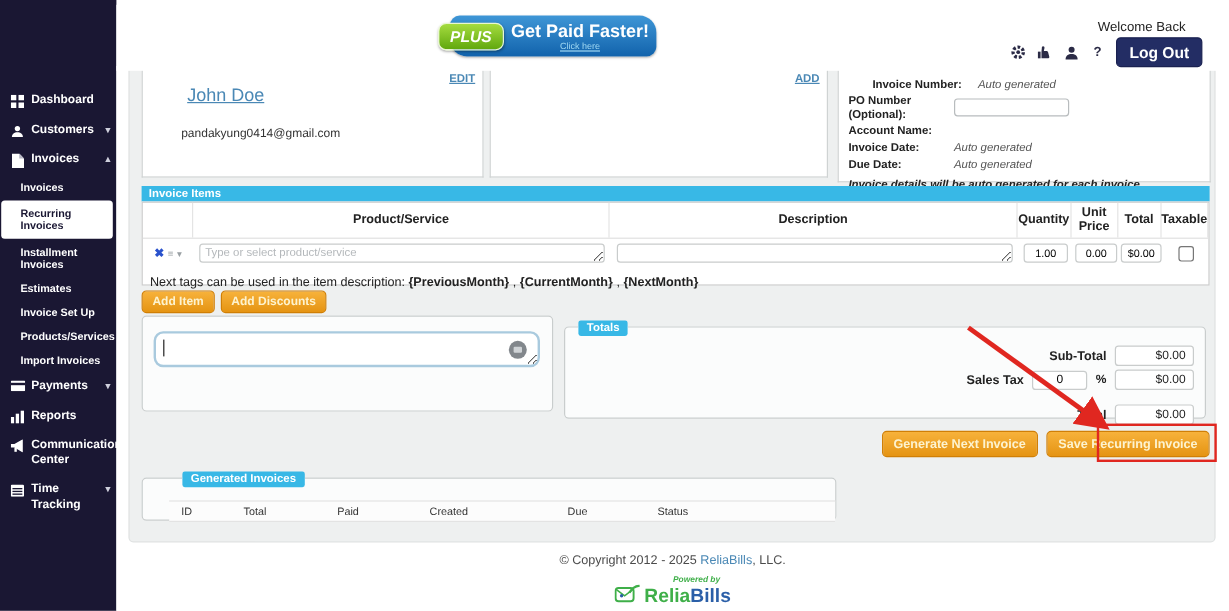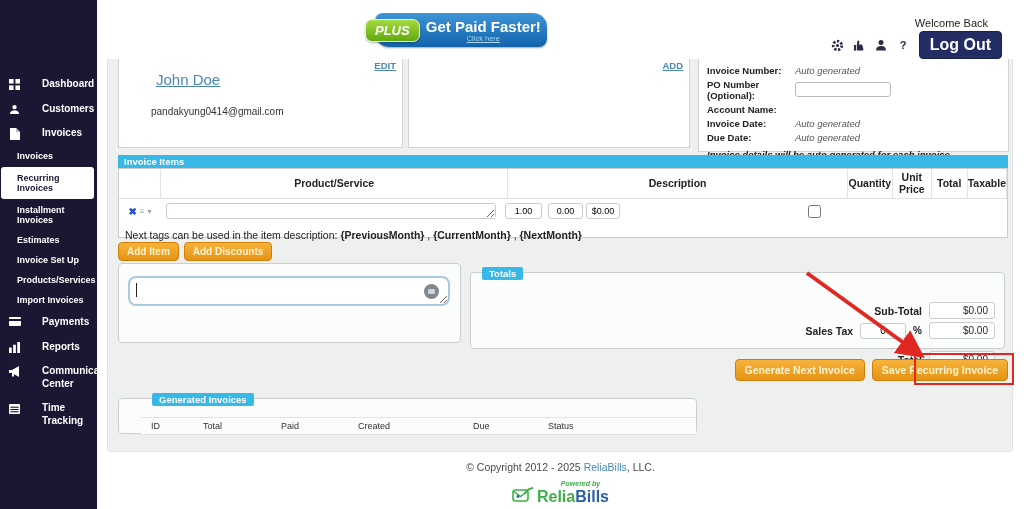--- a/index.html
+++ b/index.html
@@ -1,36 +1,36 @@
 <!DOCTYPE html>
 <html><head>
 <meta charset="utf-8">
 <style>
   * { box-sizing: border-box; margin: 0; padding: 0; }
   html,body { width:1024px; height:509px; overflow:hidden; background:#fff;
     font-family:"Liberation Sans", sans-serif; }
   
   .sidebar { position:absolute; left:0; top:0; width:97px; height:509px; background:#1a1733; color:#fff; padding-top:72px; }
-  .side-item { display:flex; align-items:flex-start; gap:21px; padding:6px 5px 6px 8px; font-size:10px; font-weight:bold; line-height:1.25; cursor:pointer; }
+  .side-item { display:flex; align-items:flex-start; gap:5px; padding:6px 5px 6px 8px; font-size:10px; font-weight:bold; line-height:1.25; cursor:pointer; }
   .side-item .ic { width:13px; flex:0 0 13px; display:flex; justify-content:center; padding-top:1px; }
   .side-item .lbl { flex:1; }
   .chev { font-size:8px; color:#cfd0dd; padding-top:1px; }
   .sub-item { padding:5px 3px 5px 17px; font-size:9px; font-weight:bold; cursor:pointer; }
   .sub-item.active { background:#fff; color:#1a1733; margin:1px 3px 1px 1px; border-radius:3px; padding:6px 2px 6px 16px; }
   
   .topbar { position:absolute; left:97px; top:4px; width:927px; height:55px; background:#fff; z-index:5; }
   .banner { position:absolute; left:278px; top:9px; width:172px; height:34px; background:linear-gradient(#3e96d6,#1263ac); border-radius:8px 14px 8px 14px; display:flex; align-items:center; cursor:pointer; box-shadow:0 1px 2px rgba(0,0,0,.35); }
   .plus-pill { margin-left:-10px; background:linear-gradient(#a5dc3f,#61a80e); border:1px solid #e9f7d0; border-radius:7px; color:#fff; font-weight:bold; font-style:italic; font-size:13px; padding:3px 9px; box-shadow:0 1px 2px rgba(0,0,0,.3); }
   .banner-text { flex:1; text-align:center; color:#fff; }
   .banner-title { font-size:15px; font-weight:bold; }
   .banner-sub { font-size:7.5px; color:#9fd8f2; text-decoration:underline; margin-top:-1px; }
   .welcome { position:absolute; right:36px; top:13px; font-size:11px; color:#222; }
   .hdr-icons { position:absolute; right:22px; top:27px; display:flex; align-items:center; gap:9px; }
   .hicon { width:13px; height:13px; display:flex; align-items:center; justify-content:center; cursor:pointer; color:#2b2b46; font-weight:bold; font-size:11px; }
-  .logout-btn { background:#232d64; color:#fff; border:1px solid #1a2150; border-radius:4px; font-size:16px; font-weight:bold; padding:4px 10px; cursor:pointer; }
+  .logout-btn { background:#232d64; color:#fff; border:1px solid #1a2150; border-radius:4px; font-size:13px; font-weight:bold; padding:4px 10px; cursor:pointer; }
   
   .content { position:absolute; left:97px; top:55px; width:927px; height:454px; background:#fff; }
   .graycard { position:absolute; left:10px; top:-4px; width:906px; height:401px; background:#eef0f0; border:1px solid #dfe2e2; border-radius:4px; }
   .panel { position:absolute; background:#fff; border:1px solid #cfd3d3; border-top:none; }
   .p1 { left:21px; top:2px; width:285px; height:91px; }
   .p2 { left:311px; top:2px; width:282px; height:91px; }
   .p3 { left:601px; top:2px; width:311px; height:95px; font-size:10px; }
   .corner-link { position:absolute; right:6px; top:3px; font-size:9.5px; font-weight:bold; color:#4a88b5; text-decoration:underline; cursor:pointer; }
   .cust-name { position:absolute; left:37px; top:14px; font-size:15px; color:#4a88b5; text-decoration:underline; cursor:pointer; }
   .cust-email { position:absolute; left:32px; top:49px; font-size:10px; color:#333; }
@@ -64,21 +64,21 @@
   legend { margin-left:11px; }
   .chip { background:#38b8e6; color:#fff; font-size:9.5px; font-weight:bold; padding:1px 7px; border-radius:2px; }
   .fs-comments { left:21px; top:208px; width:343px; height:80px; }
   .comment-wrap { position:relative; margin:12px 9px 0 9px; }
   .comment-ta { width:322px; height:30px; border:2px solid #a9cade; border-radius:8px; background:#fff; resize:both; font-family:"Liberation Sans",sans-serif; font-size:10px; padding:4px 24px 4px 8px; }
   .caret { position:absolute; left:8px; top:7px; width:1px; height:14px; background:#222; }
   .emoji-circle { position:absolute; right:12px; top:8px; width:15px; height:15px; border-radius:50%; background:#82878c; display:flex; align-items:center; justify-content:center; cursor:pointer; }
   .emoji-circle::after { content:""; width:7px; height:5px; background:#cfd3d6; border-radius:1px; }
   .fs-totals { left:373px; top:208px; width:535px; height:86px; }
   .tot-row { display:flex; align-items:center; justify-content:flex-end; gap:7px; padding:3px 9px 0 0; }
-  .tot-row.r1 { margin-top:18px; } .tot-row.r3 { margin-top:9px; }
+  .tot-row.r1 { margin-top:4px; } .tot-row.r3 { margin-top:9px; }
   .tot-label { font-size:10.5px; font-weight:bold; color:#222; }
   .tot-box { width:66px; height:17px; border:1px solid #c9cccc; border-radius:3px; background:#fff; font-size:10px; color:#222; display:flex; align-items:center; justify-content:flex-end; padding-right:6px; }
   .rate-in { width:46px; height:16px; border:1px solid #c9cccc; border-radius:3px; text-align:center; font-size:10px; font-family:"Liberation Sans",sans-serif; }
   .pct { font-size:10px; font-weight:bold; color:#222; }
   .action-btns { position:absolute; top:304px; right:16px; display:flex; gap:7px; }
   .action-btns .btn-orange { font-size:10.5px; padding:4px 9px; }
   .red-rect { position:absolute; top:298px; right:10px; width:100px; height:32px; border:2px solid #e02720; pointer-events:none; }
   .arrow-svg { position:absolute; left:700px; top:210px; pointer-events:none; }
   
   .fs-generated { left:21px; top:334px; width:579px; height:45px;padding-left:22px; }
@@ -220,21 +220,21 @@
     <span class="corner-link">EDIT</span>
     <a class="cust-name">John Doe</a>
     <div class="cust-email">pandakyung0414@gmail.com</div>
   </section>
 
   <section class="panel p2">
     <span class="corner-link">ADD</span>
   </section>
 
   <section class="panel p3">
-    <div class="d-row" style="margin-top:6px;">
+    <div class="d-row" style="margin-top:6px;margin-left:20px;">
       <span class="d-label">Invoice Number:</span>
       <span class="d-value">Auto generated</span>
     </div>
     <div class="d-row">
       <span class="d-label">PO Number (Optional):</span>
       <input class="d-input" type="text" style="">
     </div>
     <div class="d-row">
       <span class="d-label">Account Name:</span>
     </div>
@@ -259,20 +259,23 @@
       <div class="cell c-unit">Unit Price</div>
       <div class="cell c-total">Total</div>
       <div class="cell c-tax">Taxable</div>
     </div>
     <div class="trow">
       <div class="cell c-ctrl">
         <span class="x-icon">✖</span>
         <span class="mini-ic">≡</span>
         <span class="mini-ic">▾</span>
       </div>
+      <div class="cell c-prod">
+        <textarea class="item-ta ta-prod" placeholder="Type or select product/service" style=""></textarea>
+      </div>
       <div class="cell c-desc">
         <textarea class="item-ta ta-desc" style=""></textarea>
       </div>
       <div class="cell c-qty">
         <input class="num-in in-qty" type="text" value="1.00" style="">
       </div>
       <div class="cell c-unit">
         <input class="num-in in-unit" type="text" value="0.00" style="">
       </div>
       <div class="cell c-total">

